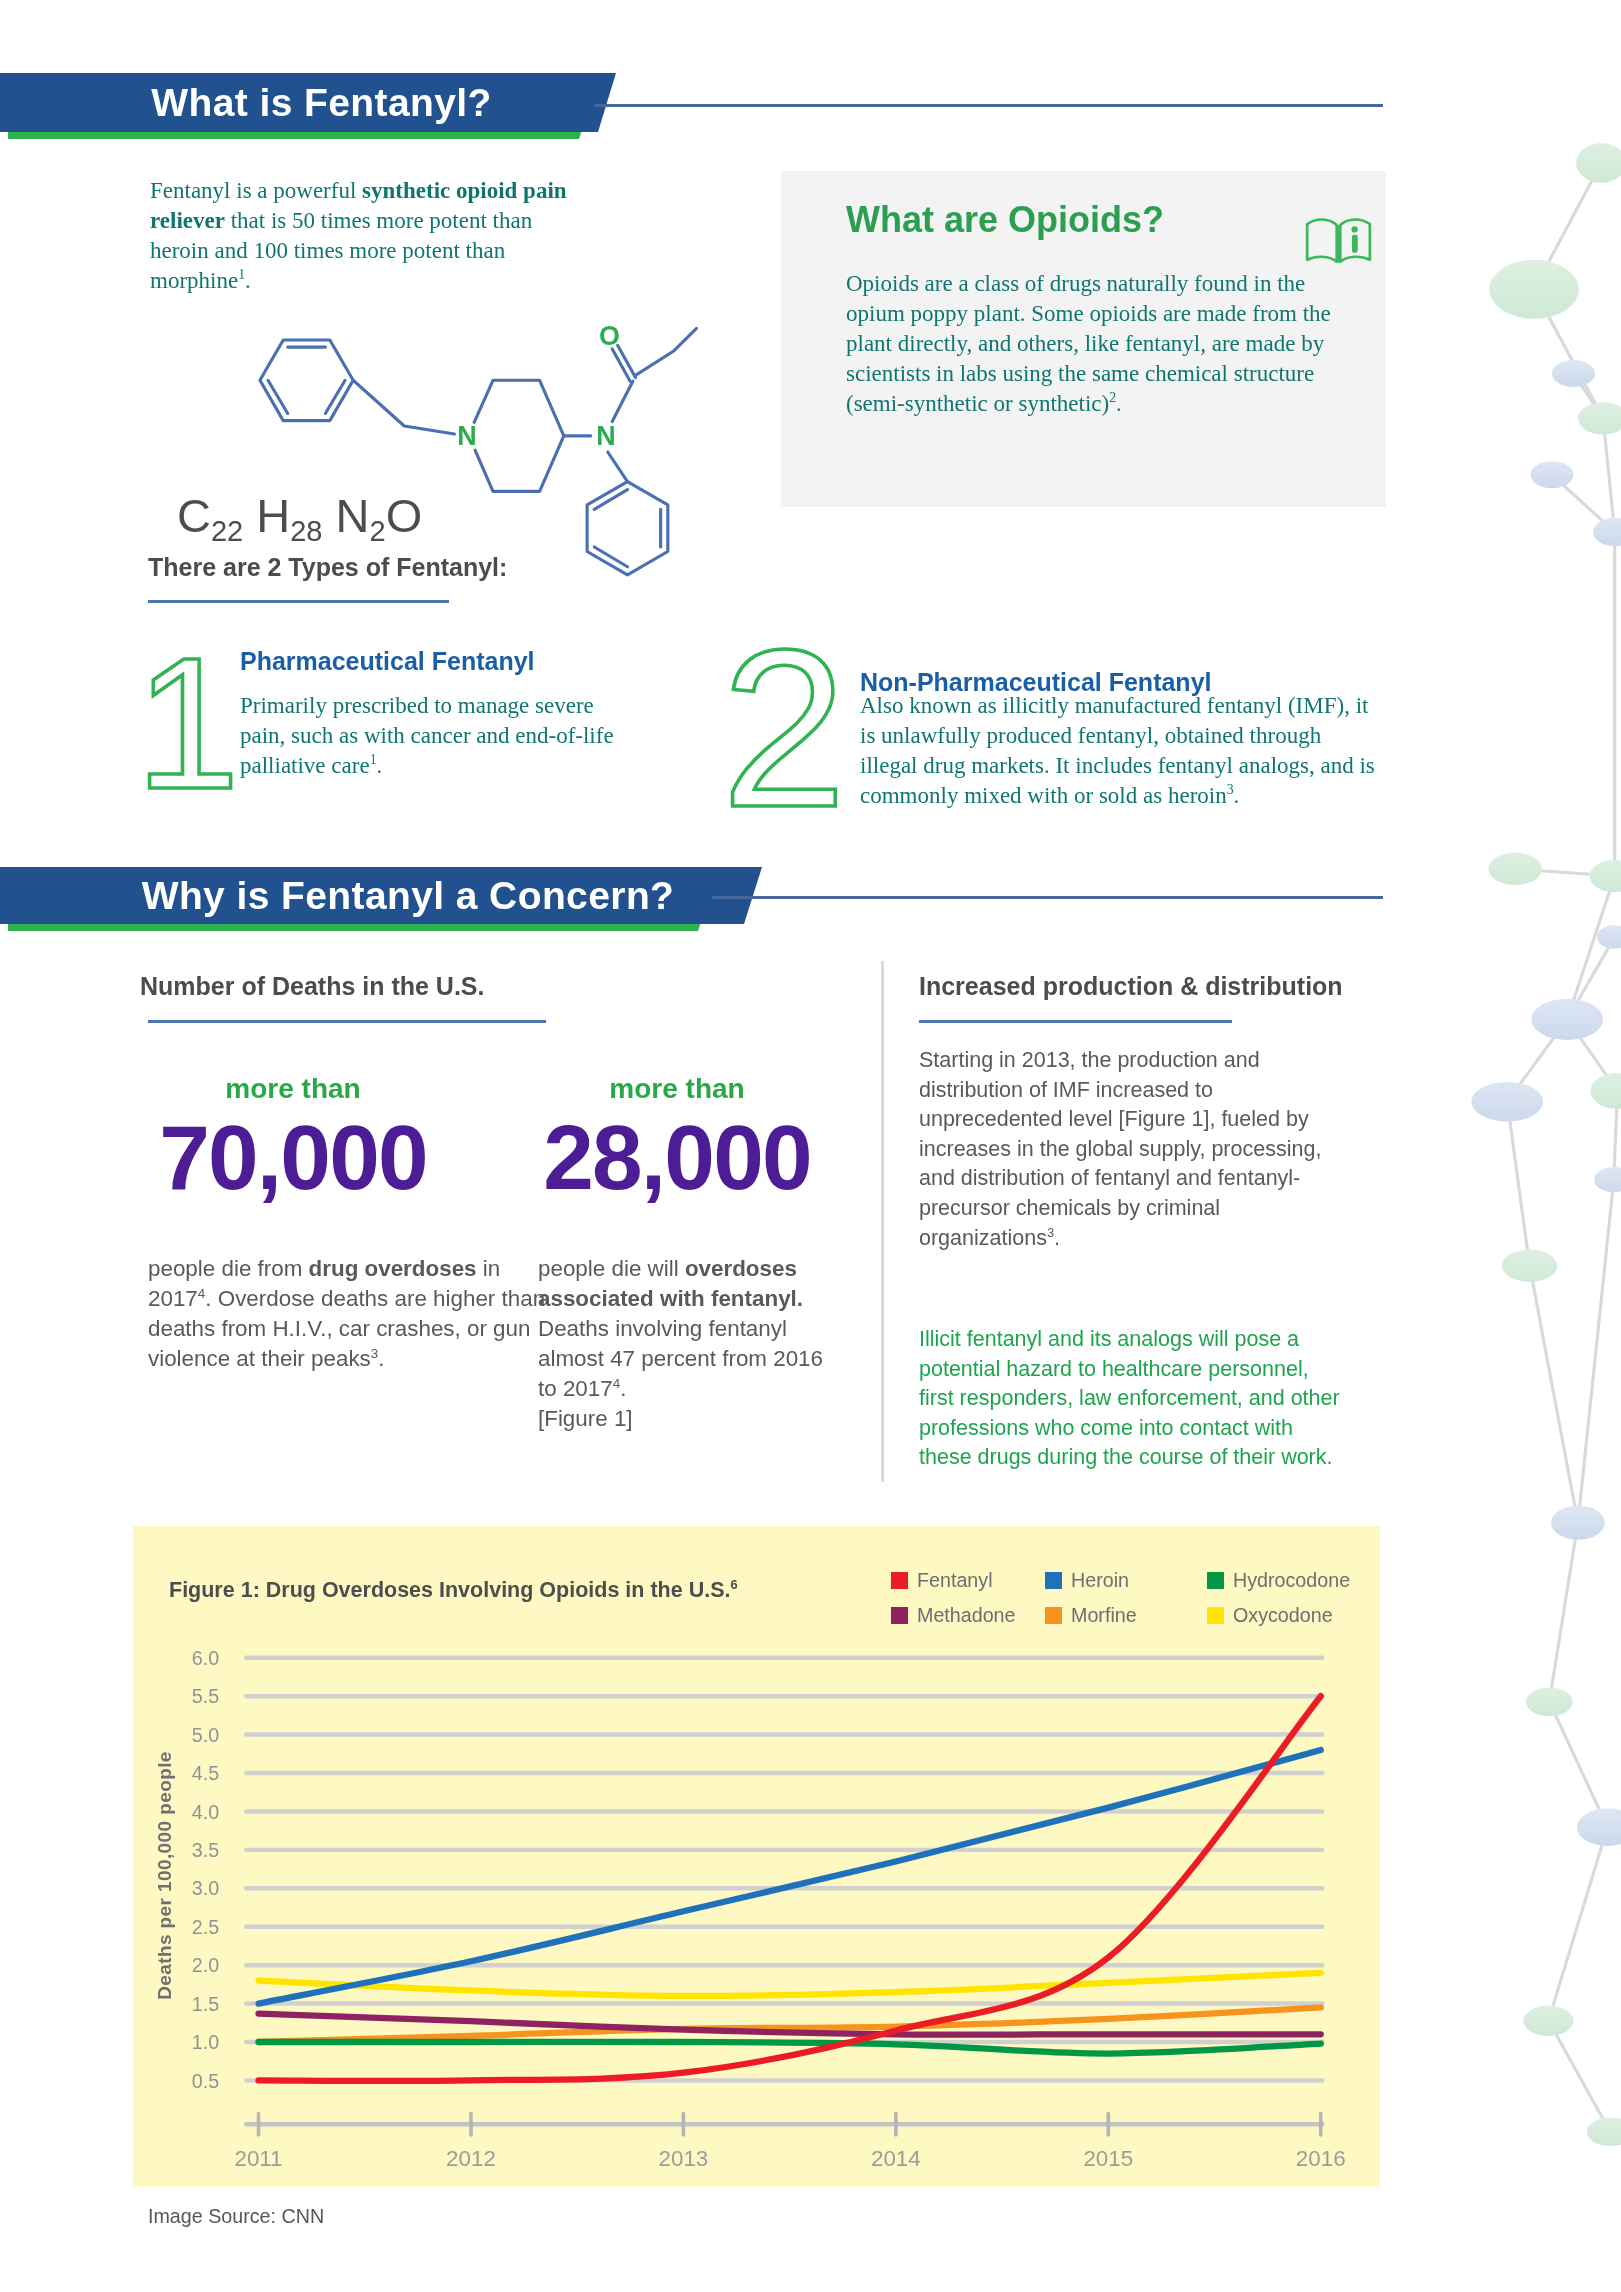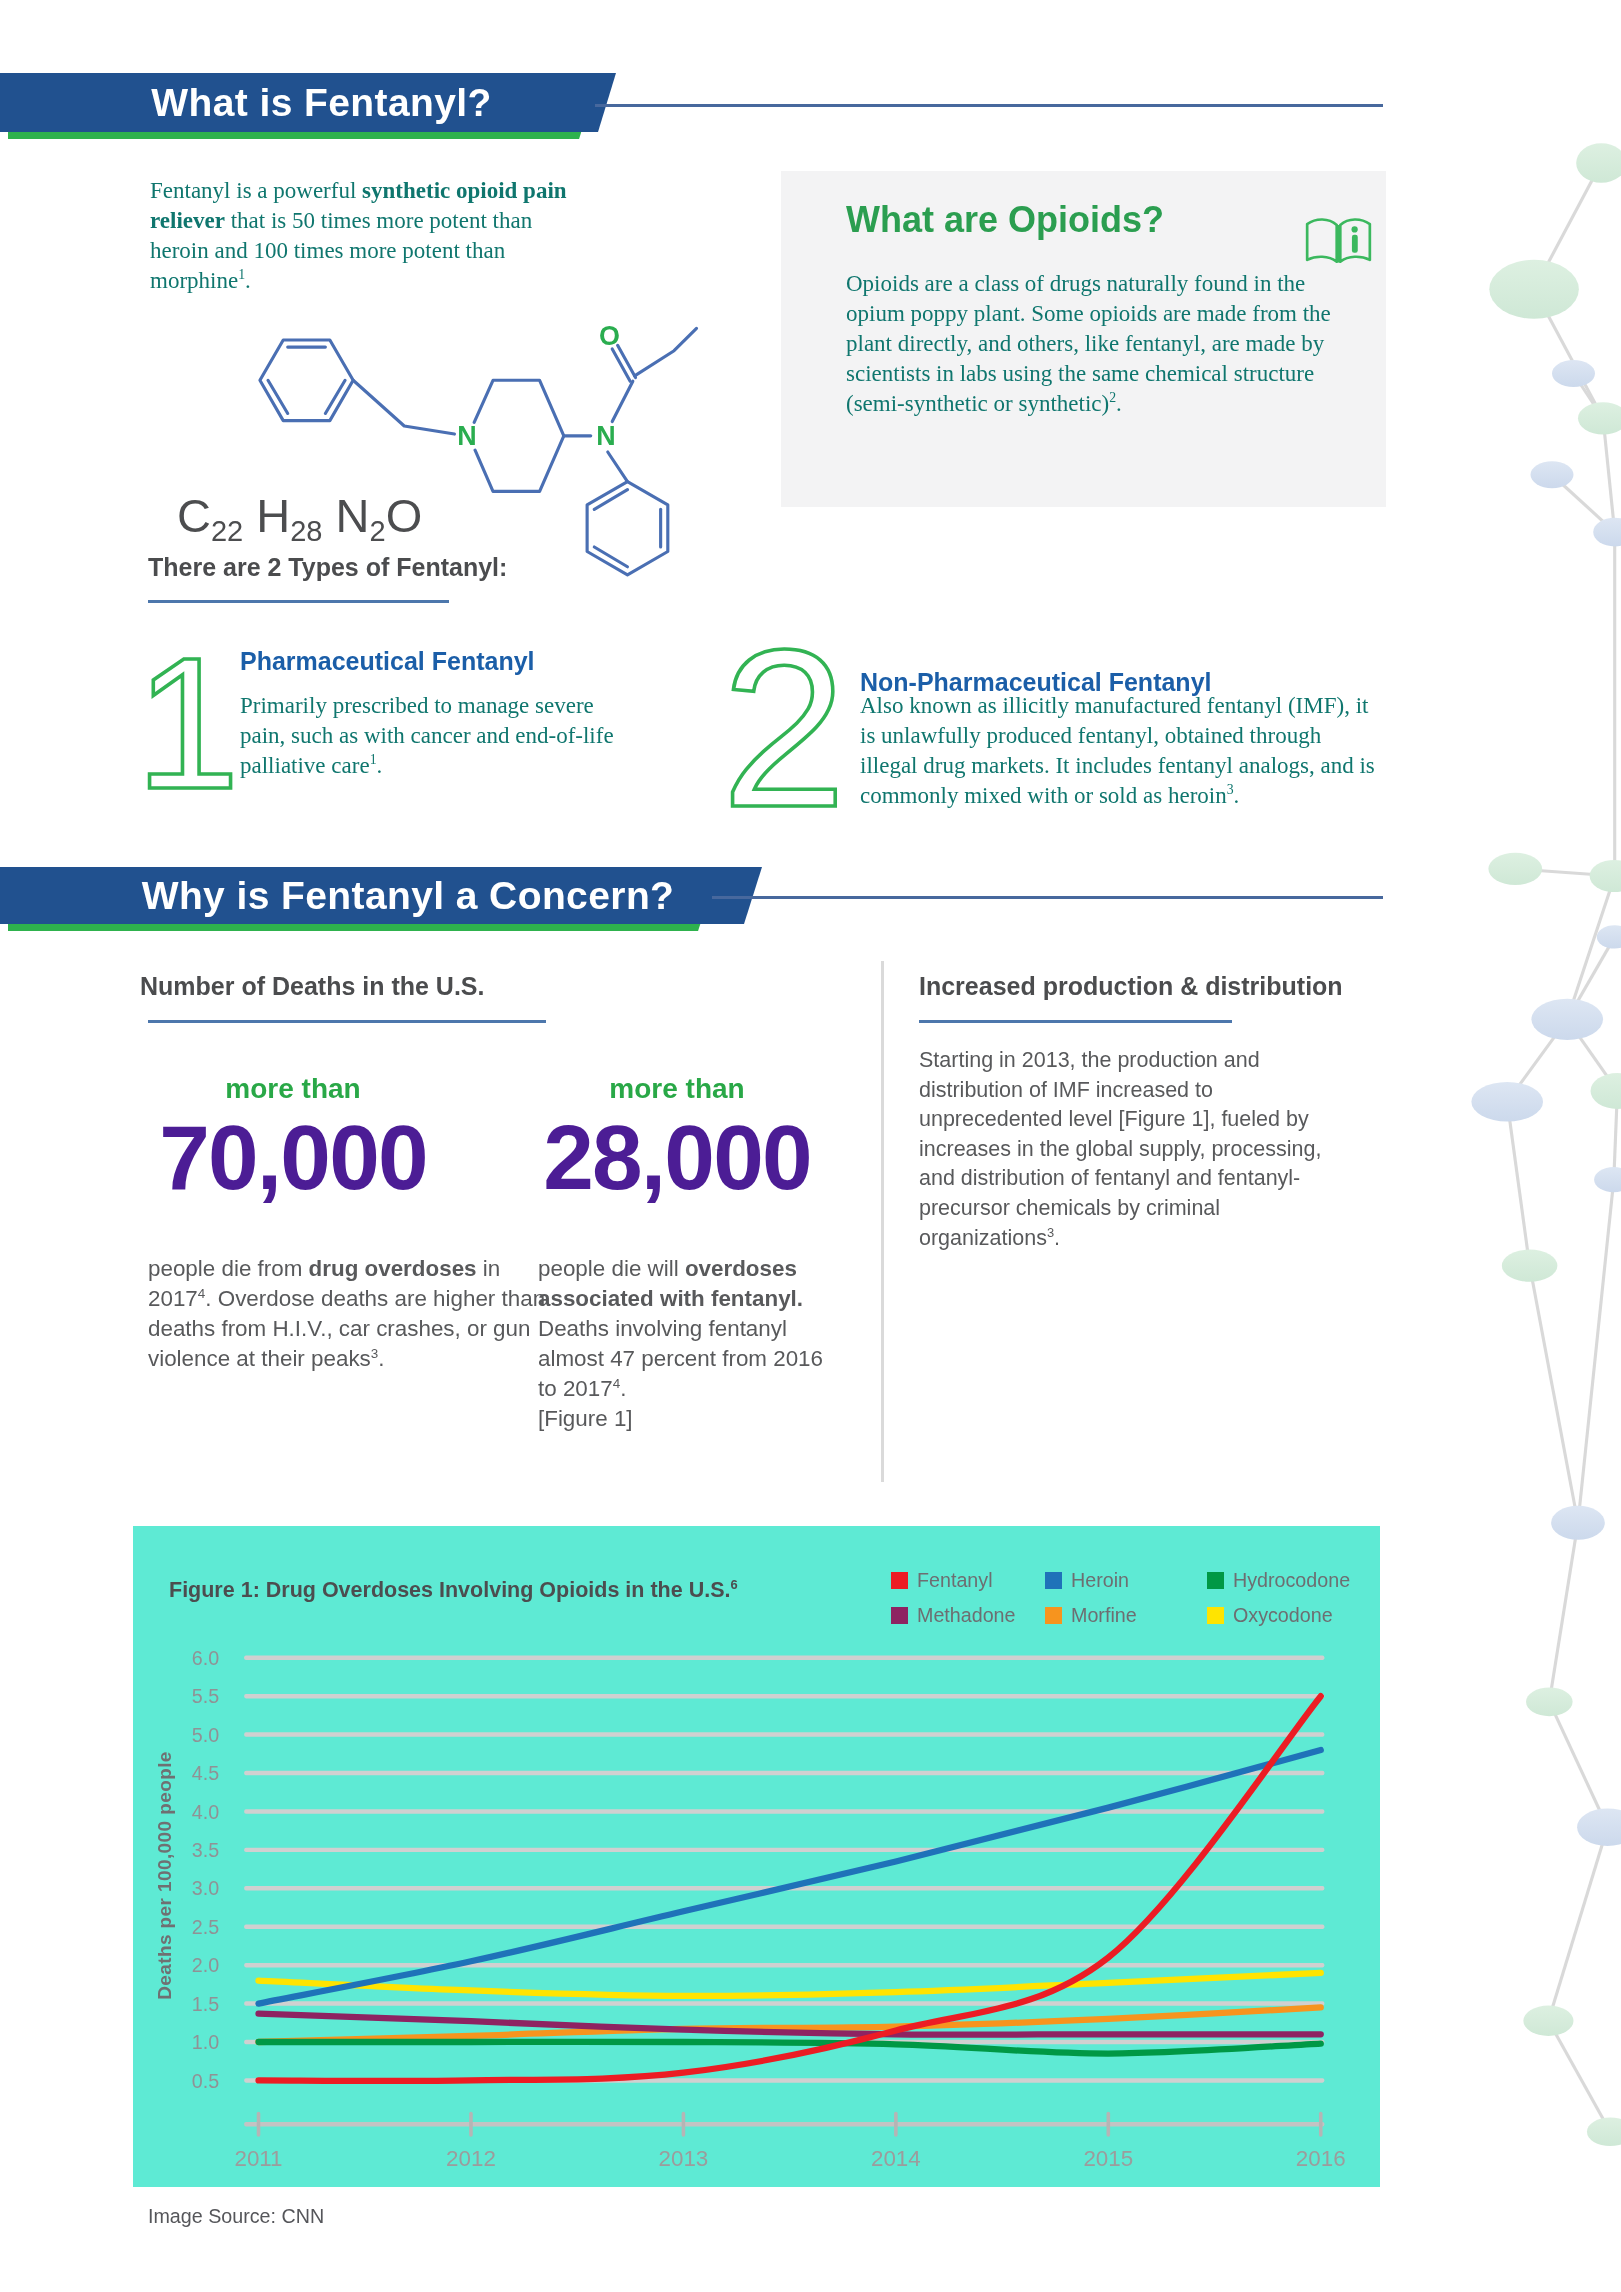--- a/index.html
+++ b/index.html
@@ -32,21 +32,21 @@
   
   .more-than{font-size:28px;font-weight:bold;color:#29a847;text-align:center;}
   .big-num{font-size:91px;line-height:1;font-weight:bold;color:#4c1d95;letter-spacing:-1.8px;text-align:center;}
   .stat-p{font-size:22.4px;line-height:30px;color:#58595b;}
   .rcol-p{font-size:21.5px;line-height:29.6px;color:#58595b;}
   #warning-p{color:#1ea44d;}
 
   #col-divider{left:881px;top:961px;width:2.7px;height:521px;background:#dadada;}
 
   
-  #chart-panel{left:133px;top:1526px;width:1247px;height:661px;background:#5eead4;}
+  #chart-panel{left:133px;top:1526px;width:1247px;height:661px;background:#fef9c3;}
   #figure-title{position:absolute;left:36px;top:52px;font-size:21.5px;font-weight:bold;color:#4c4d4f;}
   #legend{position:absolute;left:758px;top:45px;display:grid;grid-template-columns:154px 162px auto;
           grid-row-gap:15px;grid-column-gap:0;}
   .legend-item{display:flex;align-items:center;height:19.7px;}
   .legend-swatch{width:17px;height:17px;margin-right:9px;flex:none;}
   .legend-label{font-size:19.7px;color:#6d6e71;text-align:center;}
   #ylabel{position:absolute;left:-190px;top:336px;width:448px;height:27px;text-align:center;
           transform:rotate(-90deg);font-size:19px;font-weight:bold;color:#6f7072;letter-spacing:0.4px;}
   #img-source{left:148px;top:2205px;font-size:19.7px;color:#55565a;}
 
@@ -224,20 +224,21 @@
     <div>[Figure 1]</div>
   </div>
 
   <div class="abs" id="col-divider"></div>
 
   <div class="abs sub-head" style="left:919px;top:972px;">Increased production &amp; distribution</div>
   <div class="blue-rule" style="left:919px;top:1020px;width:313px;"></div>
   <div class="abs rcol-p" style="left:919px;top:1046px;width:421px;">
     <span>Starting in 2013, the production and distribution of IMF increased to unprecedented level [Figure 1], fueled by increases in the global supply, processing, and distribution of fentanyl and fentanyl-precursor chemicals by criminal organizations</span><sup>3</sup><span>.</span>
   </div>
+  <div class="abs rcol-p" id="warning-p" style="left:919px;top:1325px;width:421px;">Illicit fentanyl and its analogs will pose a potential hazard to healthcare personnel, first responders, law enforcement, and other professions who come into contact with these drugs during the course of their work.</div>
 
   <div class="abs" id="chart-panel">
     <div id="figure-title">
       <span>Figure 1: Drug Overdoses Involving Opioids in the U.S.</span><sup>6</sup>
     </div>
     <div id="legend">
         <div class="legend-item">
           <span class="legend-swatch" style="background: rgb(236, 28, 36);"></span>
           <span class="legend-label">Fentanyl</span>
         </div>

